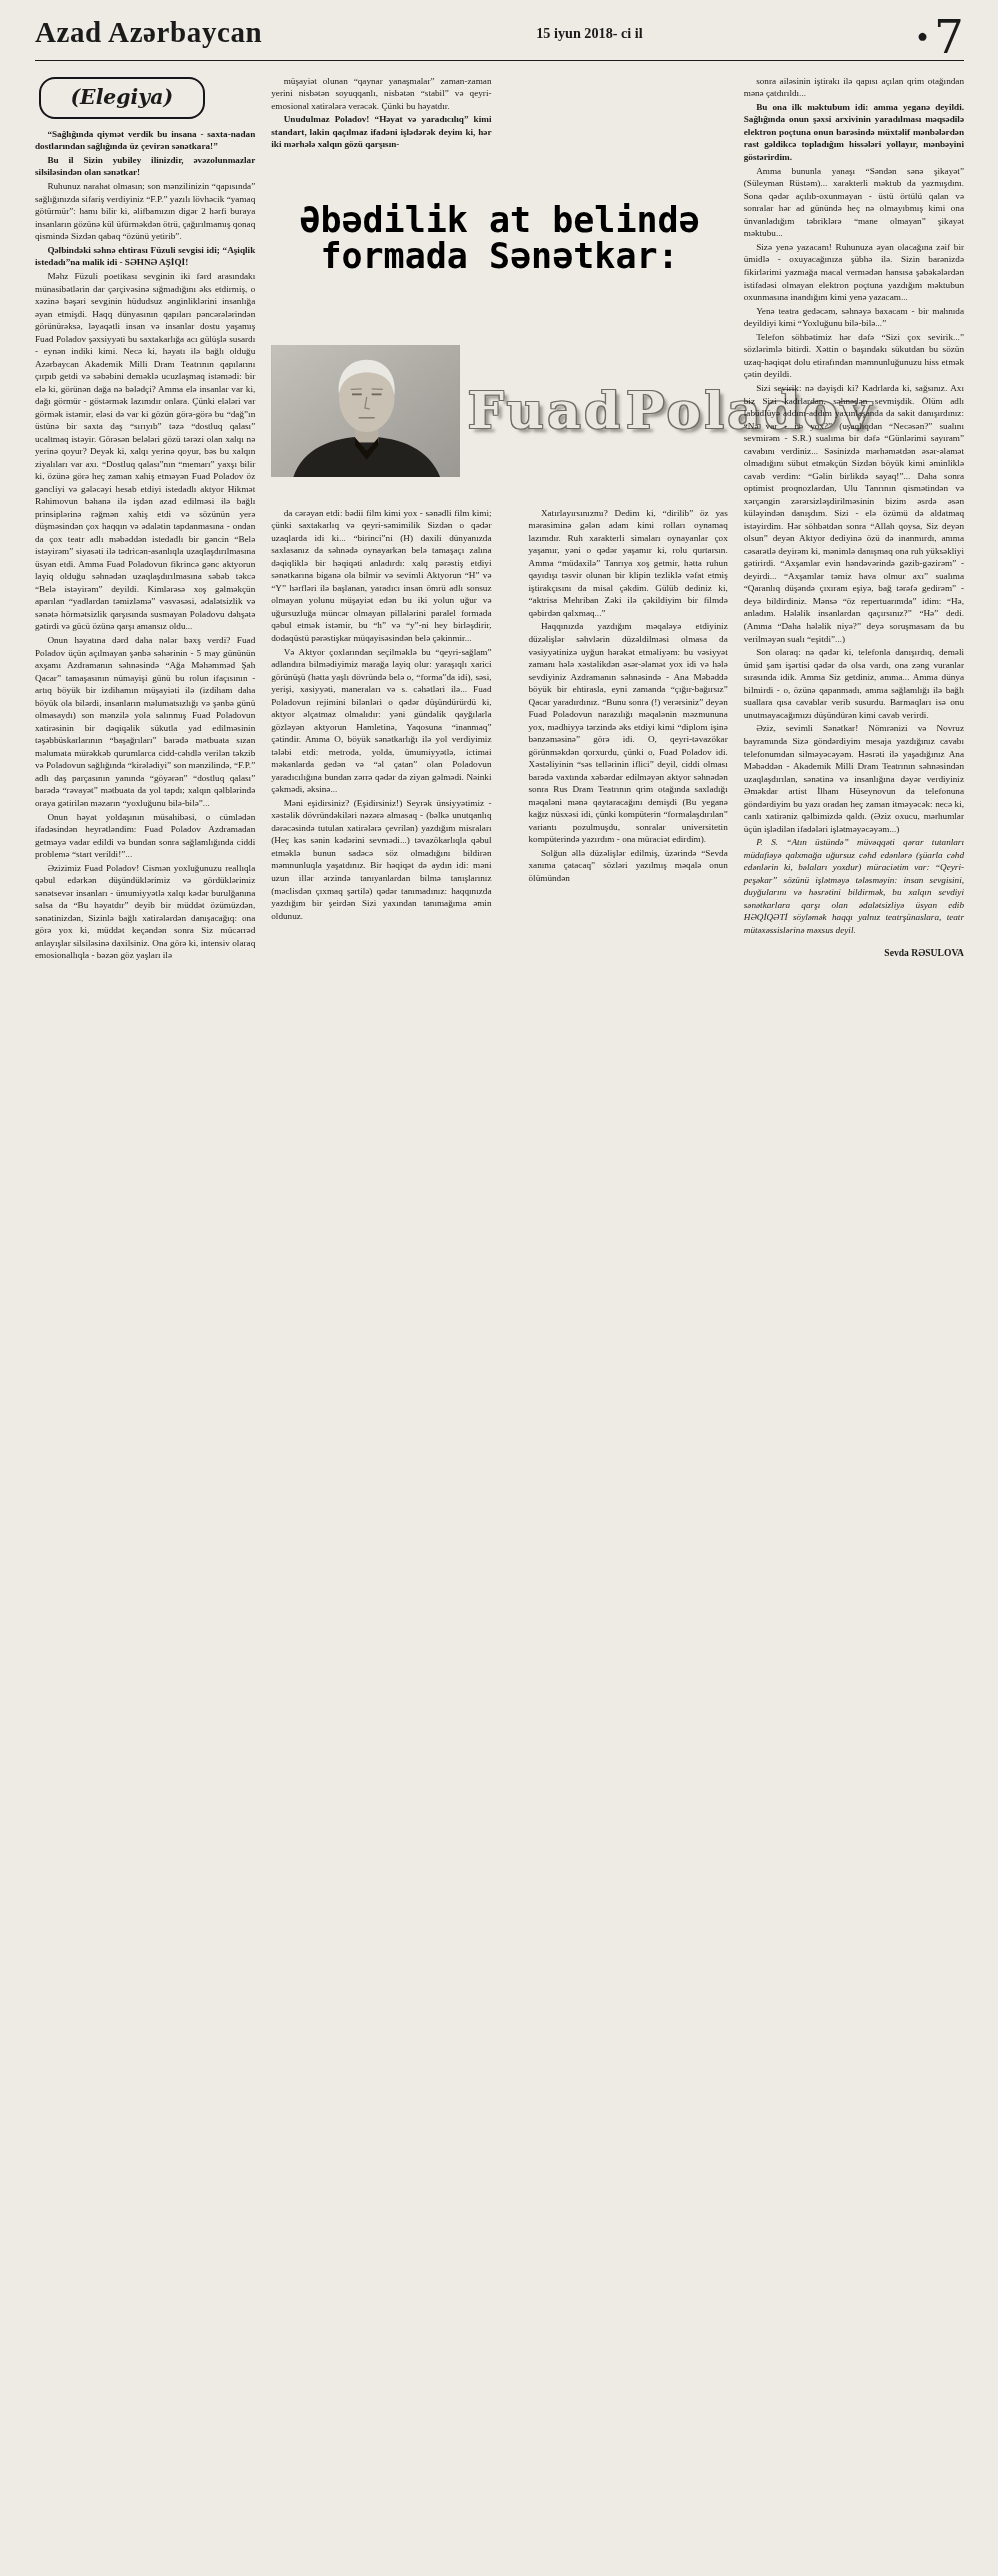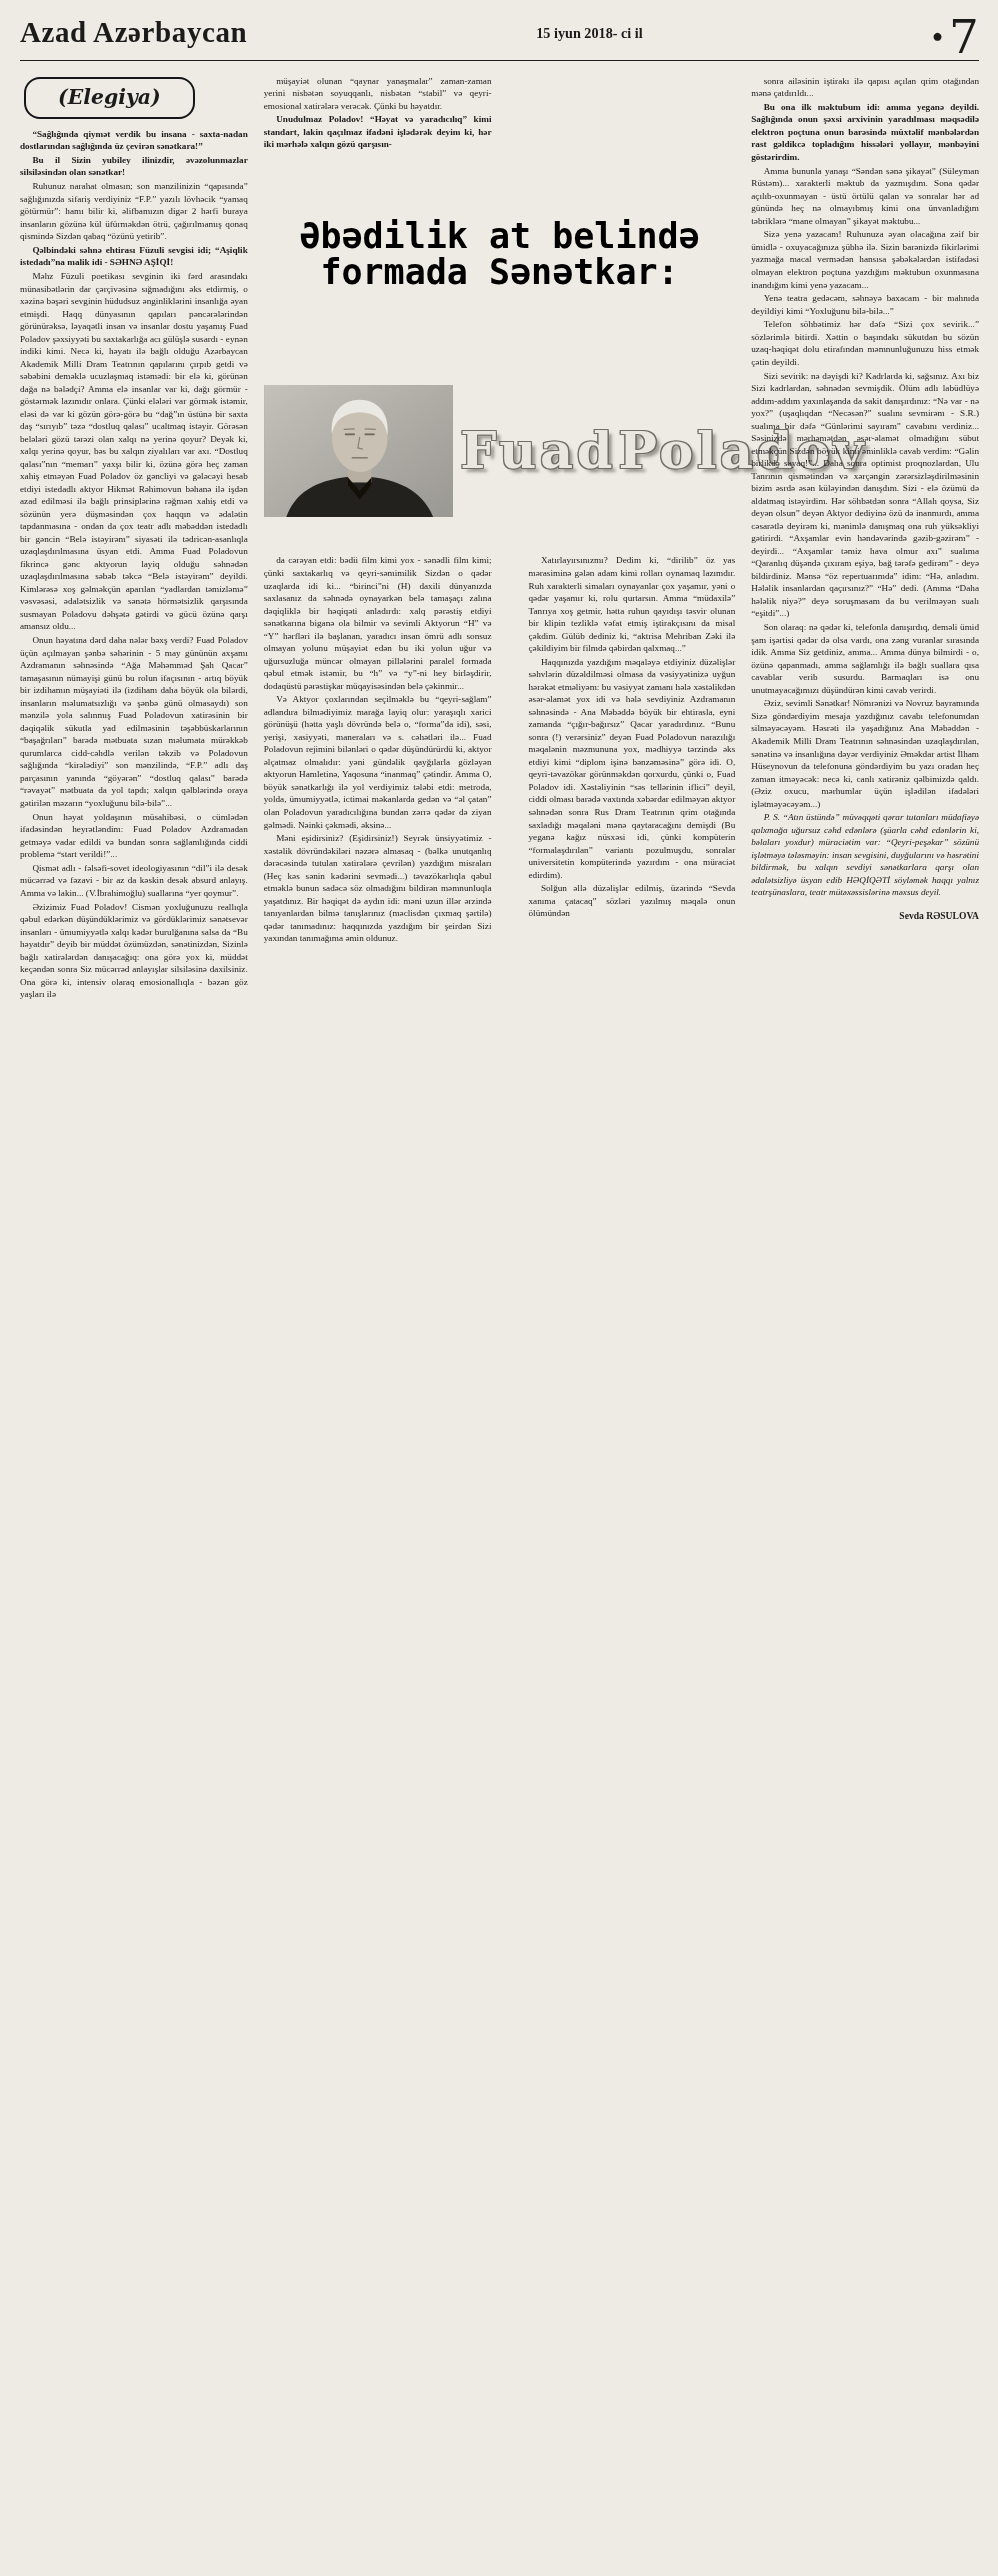--- a/index.html
+++ b/index.html
@@ -1,18 +1,18 @@
 <!DOCTYPE html>
 <html lang="az" style="font-size:10px"><head>
 <meta charset="utf-8">
 <style>
   html,body { margin:0; padding:0; background:#8f8e88; }
   .page {
     width:999px; min-height:2576px; margin:0 auto; box-sizing:border-box;
-    background:#edebe3; color:#1b1b1b; padding:16px 20px 30px;
+    background:#edebe3; color:#1b1b1b; padding:16px 35px 30px;
     font-family:"Liberation Serif", serif;
   }
   
   .masthead { display:flex; align-items:baseline; border-bottom:1.9px solid #1c1c1c; padding-bottom:5px; }
   .mast-title { font-size:29px; font-weight:bold; letter-spacing:0.6px; white-space:nowrap; }
   .mast-date { flex:1; text-align:center; font-size:14.2px; font-weight:bold; transform:translateY(-3.7px); }
   .mast-page { display:flex; align-items:center; gap:6.2px; }
   .mast-bullet { font-size:18.6px; line-height:1; }
   .mast-num { font-size:47px; line-height:0.8; font-family:"DejaVu Serif", serif; }
   
@@ -77,21 +77,20 @@
     <div class="col1">
       <div class="elegiya">(Elegiya)</div>
       <div>
           <p class="para bold">“Sağlığında qiymət verdik bu insana - saxta-nadan dostlarından sağlığında üz çevirən sənətkara!”</p>
           <p class="para bold">Bu il Sizin yubiley ilinizdir, əvəzolunmazlar silsiləsindən olan sənətkar!</p>
           <p class="para">Ruhunuz narahat olmasın; son mənzilinizin “qapısında” sağlığınızda sifariş verdiyiniz “F.P.” yazılı lövhəcik “yamaq götürmür”: hamı bilir ki, əlifbamızın digər 2 hərfi buraya insanların gözünə kül üfürməkdən ötrü, çağırılmamış qonaq qismində Sizdən qabaq “özünü yetirib”.</p>
           <p class="para bold">Qəlbindəki səhnə ehtirası Füzuli sevgisi idi; “Aşiqlik istedadı”na malik idi - SƏHNƏ AŞİQİ!</p>
           <p class="para">Məhz Füzuli poetikası sevginin iki fərd arasındakı münasibətlərin dar çərçivəsinə sığmadığını əks etdirmiş, o xəzinə bəşəri sevginin hüdudsuz ənginliklərini insanlığa əyan etmişdi. Haqq dünyasının qapıları pəncərələrindən görünürəksə, ləyaqətli insan və insanlar dostu yaşamış Fuad Poladov şəxsiyyəti bu saxtakarlığa acı gülüşlə susardı - eynən indiki kimi. Necə ki, həyatı ilə bağlı olduğu Azərbaycan Akademik Milli Dram Teatrının qapılarını çırpıb getdi və səbəbini deməklə ucuzlaşmaq istəmədi: bir elə ki, görünən dağa nə bələdçi? Amma elə insanlar var ki, dağı görmür - göstərmək lazımdır onlara. Çünki elələri var görmək istəmir, eləsi də var ki gözün görə-görə bu “dağ”ın üstünə bir saxta daş “sırıyıb” təzə “dostluq qalası” ucaltmaq istəyir. Görəsən belələri gözü tərəzi olan xalqı nə yerinə qoyur? Deyək ki, xalqı yerinə qoyur, bəs bu xalqın ziyalıları var axı. “Dostluq qalası”nın “memarı” yaxşı bilir ki, özünə görə heç zaman xahiş etməyən Fuad Poladov öz gəncliyi və gələcəyi hesab etdiyi istedadlı aktyor Hikmət Rəhimovun bəhanə ilə işdən azad edilməsi ilə bağlı prinsiplərinə rəğmən xahiş etdi və sözünün yerə düşməsindən çox haqqın və ədalətin tapdanmasına - ondan da çox teatr adlı məbəddən istedadlı bir gəncin “Belə istəyirəm” siyasəti ilə tədricən-asanlıqla uzaqlaşdırılmasına üsyan etdi. Amma Fuad Poladovun fikrincə gənc aktyorun layiq olduğu səhnədən uzaqlaşdırılmasına səbəb təkcə “Belə istəyirəm” deyildi. Kimlərəsə xoş gəlməkçün aparılan “yadlardan təmizləmə” vəsvəsəsi, ədalətsizlik və sənətə hörmətsizlik qarşısında susmayan Poladovu dəhşətə gətirdi və gücü özünə qarşı amansız oldu...</p>
           <p class="para">Onun həyatına dərd daha nələr bəxş verdi? Fuad Poladov üçün açılmayan şənbə səhərinin - 5 may gününün axşamı Azdramanın səhnəsində “Ağa Məhəmməd Şah Qacar” tamaşasının nümayişi günü bu rolun ifaçısının - artıq böyük bir izdihamın müşayiəti ilə (izdiham daha böyük ola bilərdi, insanların məlumatsızlığı və şənbə günü olmasaydı) son mənzilə yola salınmış Fuad Poladovun xatirəsinin bir dəqiqəlik sükutla yad edilməsinin təşəbbüskarlarının “başağrıları” barədə mətbuata sızan məlumata mürəkkəb qurumlarca cidd-cəhdlə verilən təkzib və Poladovun sağlığında “kirələdiyi” son mənzilində, “F.P.” adlı daş parçasının yanında “göyərən” “dostluq qalası” barədə “rəvayət” mətbuata da yol tapdı; xalqın qəlblərində oraya gətirilən məzarın “yoxluğunu bilə-bilə”...</p>
           <p class="para">Onun həyat yoldaşının müsahibəsi, o cümlədən ifadəsindən heyrətləndim: Fuad Poladov Azdramadan getməyə vadar edildi və bundan sonra sağlamlığında ciddi problemə “start verildi!”...</p>
-          <p class="para">Qismət adlı - fəlsəfi-sovet ideologiyasının “dil”i ilə desək mücərrəd və fəzavi - bir az da kəskin desək absurd anlayış. Amma və lakin... (V.İbrahimoğlu) suallarına “yer qoymur”.</p>
           <p class="para">Əzizimiz Fuad Poladov! Cismən yoxluğunuzu reallıqla qəbul edərkən düşündüklərimiz və gördüklərimiz sənətsevər insanları - ümumiyyətlə xalqı kədər burulğanına salsa da “Bu həyatdır” deyib bir müddət özümüzdən, sənətinizdən, Sizinlə bağlı xatirələrdən danışacağıq: ona görə yox ki, müddət keçəndən sonra Siz mücərrəd anlayışlar silsiləsinə daxilsiniz. Ona görə ki, intensiv olaraq emosionallıqla - bəzən göz yaşları ilə</p>
         </div>
     </div>
 
     <div class="col2top">
         <p class="para">müşayiət olunan “qaynar yanaşmalar” zaman-zaman yerini nisbətən soyuqqanlı, nisbətən “stabil” və qeyri-emosional xatirələrə verəcək. Çünki bu həyatdır.</p>
         <p class="para bold">Unudulmaz Poladov! “Həyat və yaradıcılıq” kimi standart, lakin qaçılmaz ifadəni işlədərək deyim ki, hər iki mərhələ xalqın gözü qarşısın-</p>
       </div>
 
     <div class="col3top"></div>

